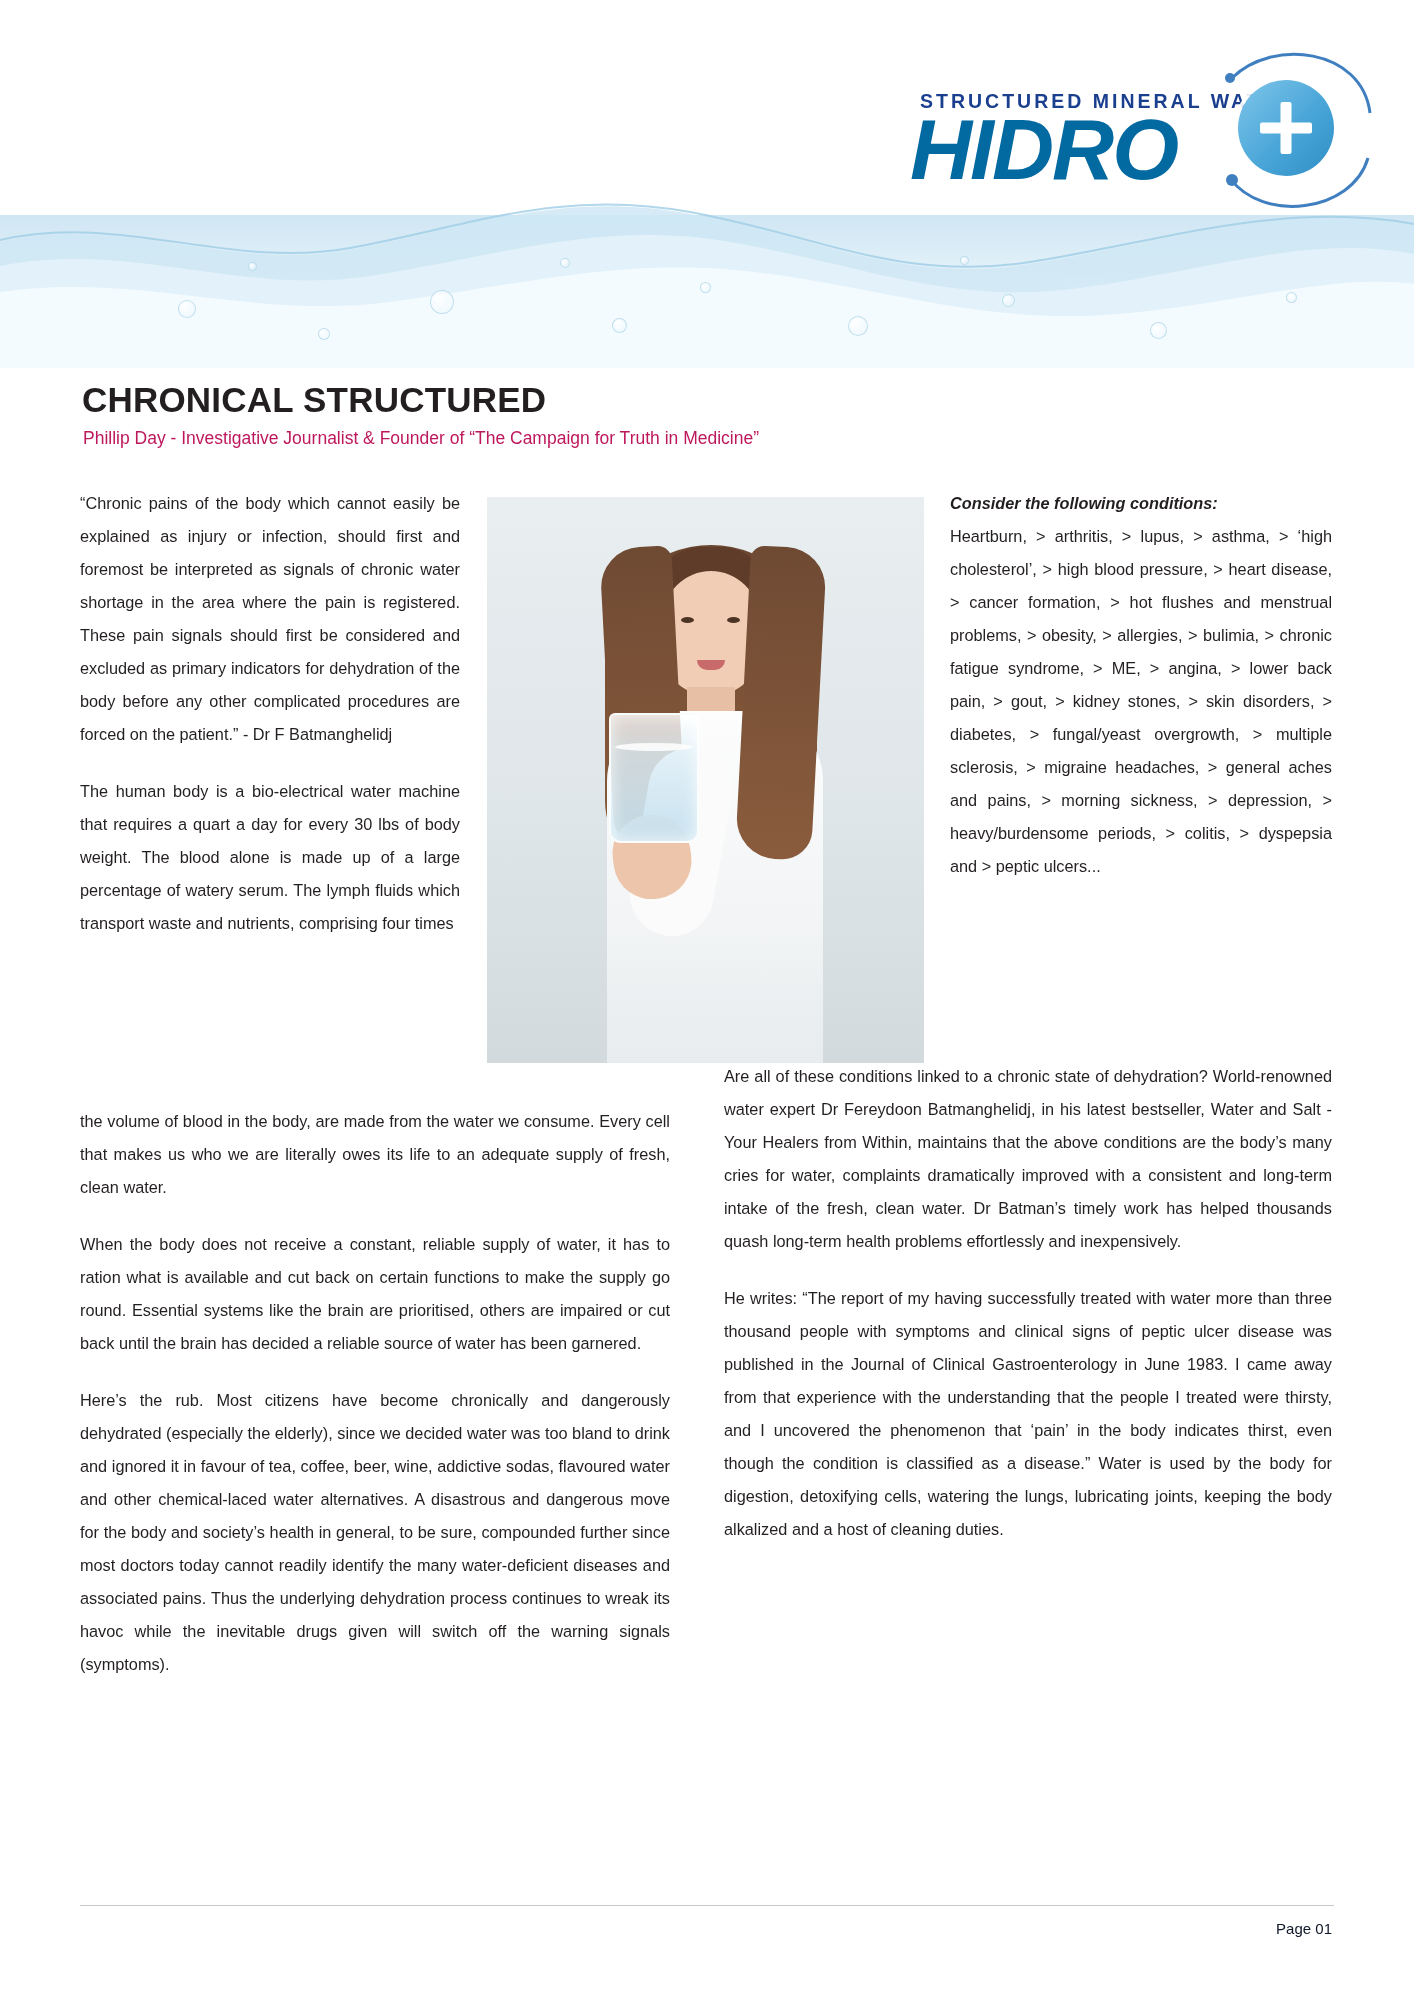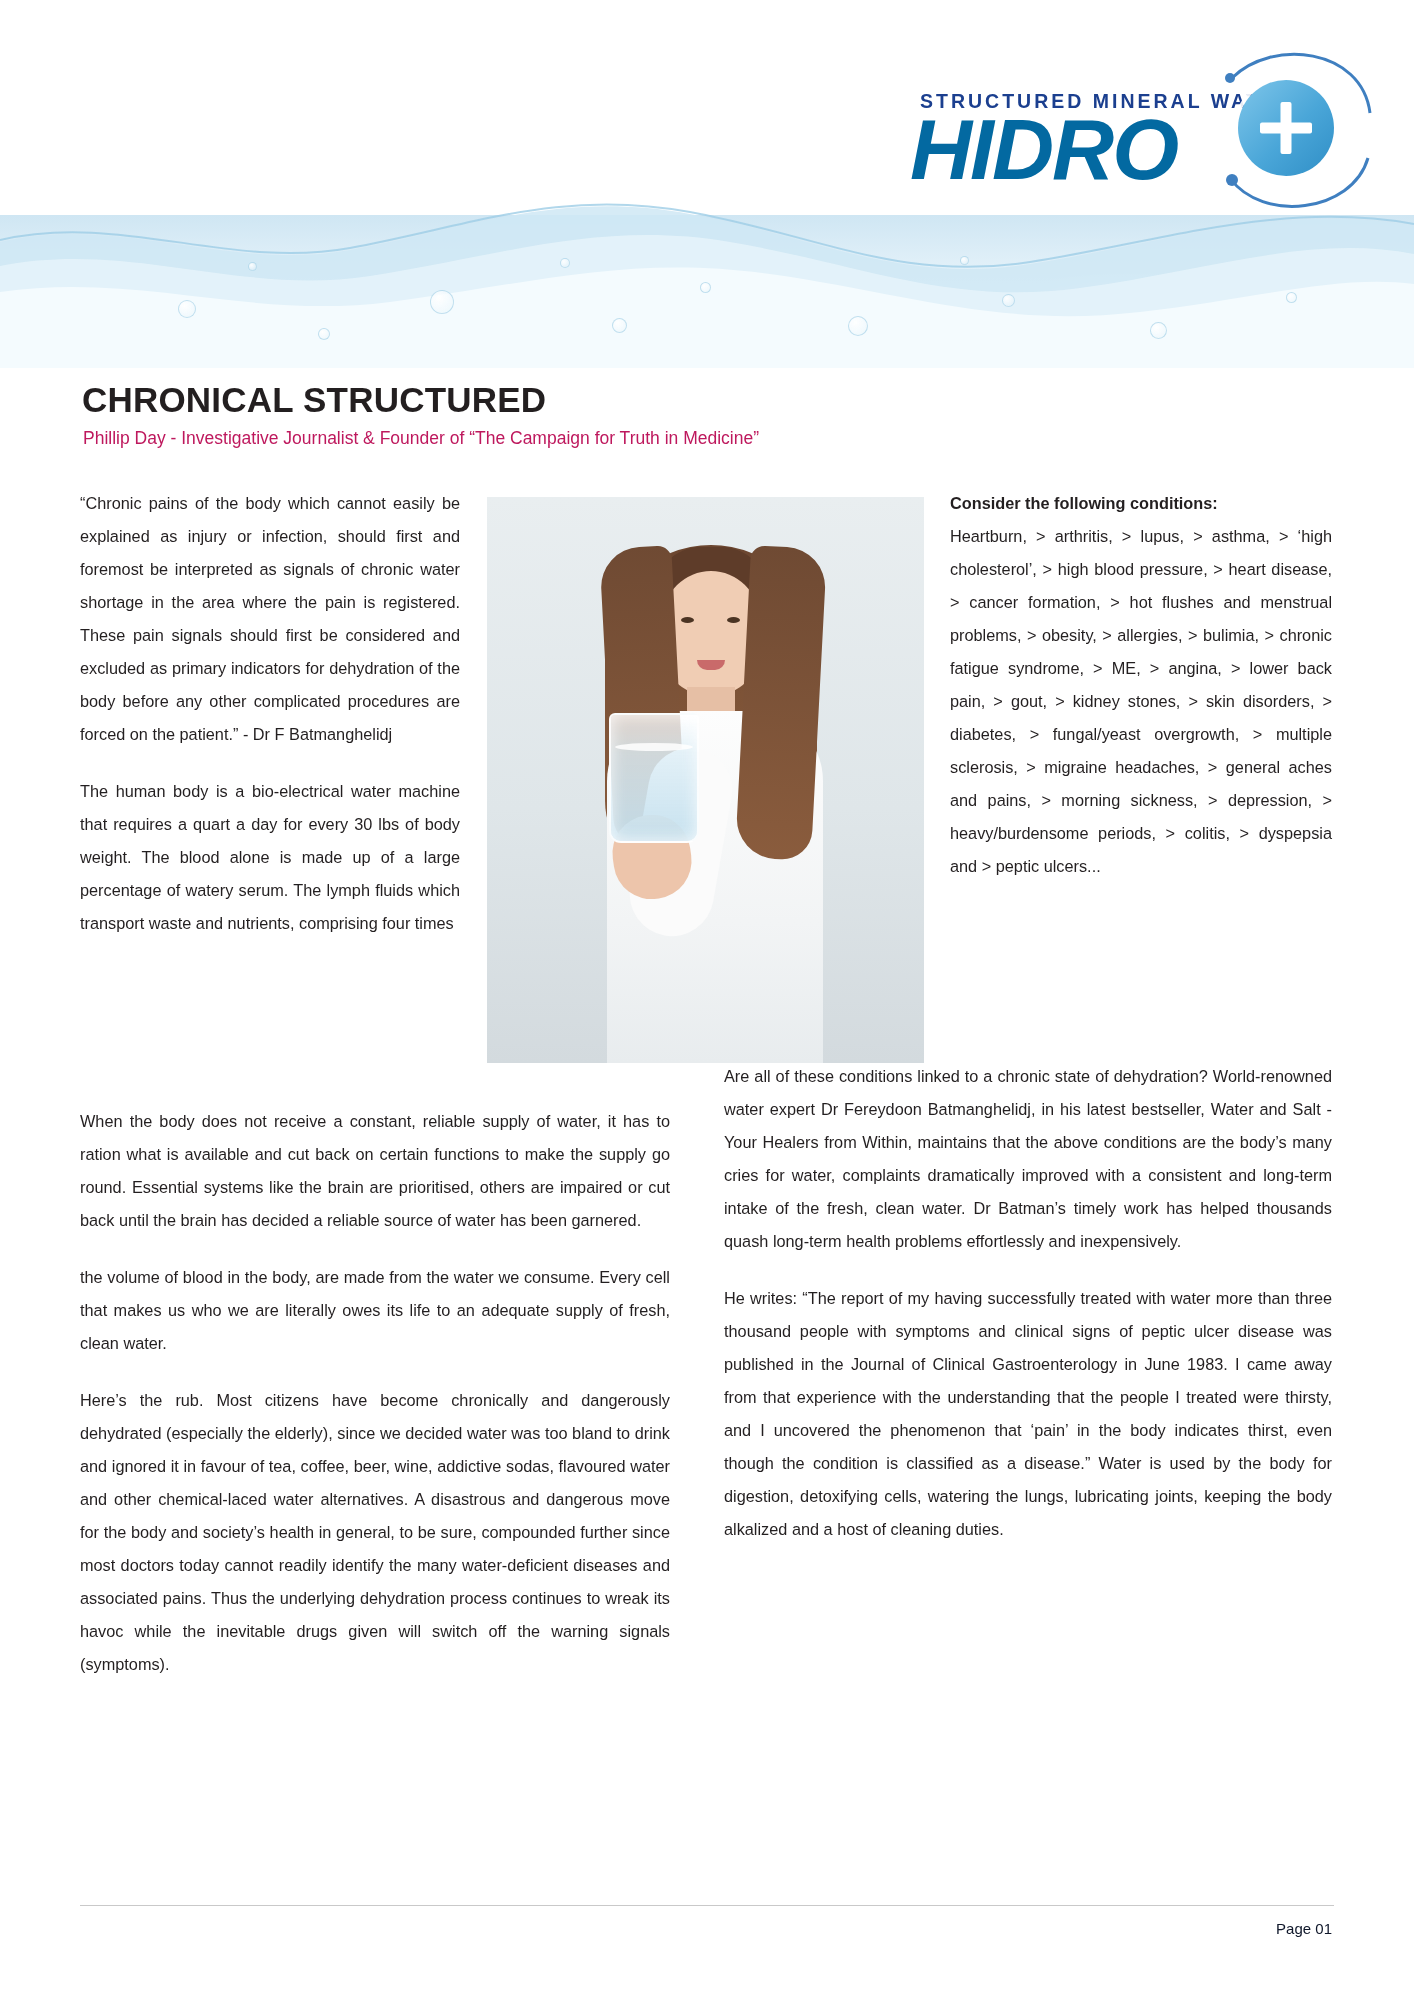--- a/index.html
+++ b/index.html
@@ -153,20 +153,21 @@
   }
   #col-right-bottom {
     left: 724px;
     top: 1060px;
     width: 608px;
   }
   .lead-bold {
     font-weight: bold;
     display: block;
     margin-bottom: 0;
+    font-style: italic;
   }
 
   
   .photo {
     position: absolute;
     left: 487px;
     top: 497px;
     width: 437px;
     height: 566px;
     background: linear-gradient(to bottom, #e9eef0 0%, #dfe6e9 55%, #d3dade 100%);
@@ -348,22 +349,22 @@
   <div class="ph-hand"></div>
   <div class="ph-glass"></div>
 </div>
 
 <div class="col" id="col-left-top">
   <p>“Chronic pains of the body which cannot easily be explained as injury or infection, should first and foremost be interpreted as signals of chronic water shortage in the area where the pain is registered. These pain signals should first be considered and excluded as primary indicators for dehydration of the body before any other complicated procedures are forced on the patient.” - Dr F Batmanghelidj</p>
   <p>The human body is a bio-electrical water machine that requires a quart a day for every 30 lbs of body weight. The blood alone is made up of a large percentage of watery serum. The lymph fluids which transport waste and nutrients, comprising four times</p>
 </div>
 
 <div class="col" id="col-left-bottom">
+  <p>the volume of blood in the body, are made from the water we consume. Every cell that makes us who we are literally owes its life to an adequate supply of fresh, clean water.</p>
   <p>When the body does not receive a constant, reliable supply of water, it has to ration what is available and cut back on certain functions to make the supply go round. Essential systems like the brain are prioritised, others are impaired or cut back until the brain has decided a reliable source of water has been garnered.</p>
-  <p>the volume of blood in the body, are made from the water we consume. Every cell that makes us who we are literally owes its life to an adequate supply of fresh, clean water.</p>
   <p>Here’s the rub. Most citizens have become chronically and dangerously dehydrated (especially the elderly), since we decided water was too bland to drink and ignored it in favour of tea, coffee, beer, wine, addictive sodas, flavoured water and other chemical-laced water alternatives. A disastrous and dangerous move for the body and society’s health in general, to be sure, compounded further since most doctors today cannot readily identify the many water-deficient diseases and associated pains. Thus the underlying dehydration process continues to wreak its havoc while the inevitable drugs given will switch off the warning signals (symptoms).</p>
 </div>
 
 <div class="col" id="col-right-top">
   <p>
     <span class="lead-bold">Consider the following conditions:</span>
   </p>
   <p style="margin-top:-24px;">Heartburn, &gt; arthritis, &gt; lupus, &gt; asthma, &gt; ‘high cholesterol’, &gt; high blood pressure, &gt; heart disease, &gt; cancer formation, &gt; hot flushes and menstrual problems, &gt; obesity, &gt; allergies, &gt; bulimia, &gt; chronic fatigue syndrome, &gt; ME, &gt; angina, &gt; lower back pain, &gt; gout, &gt; kidney stones, &gt; skin disorders, &gt; diabetes, &gt; fungal/yeast overgrowth,  &gt; multiple sclerosis, &gt; migraine headaches, &gt; general aches and pains, &gt; morning sickness, &gt; depression, &gt; heavy/burdensome periods, &gt; colitis, &gt; dyspepsia and &gt; peptic ulcers...</p>
 </div>
 

